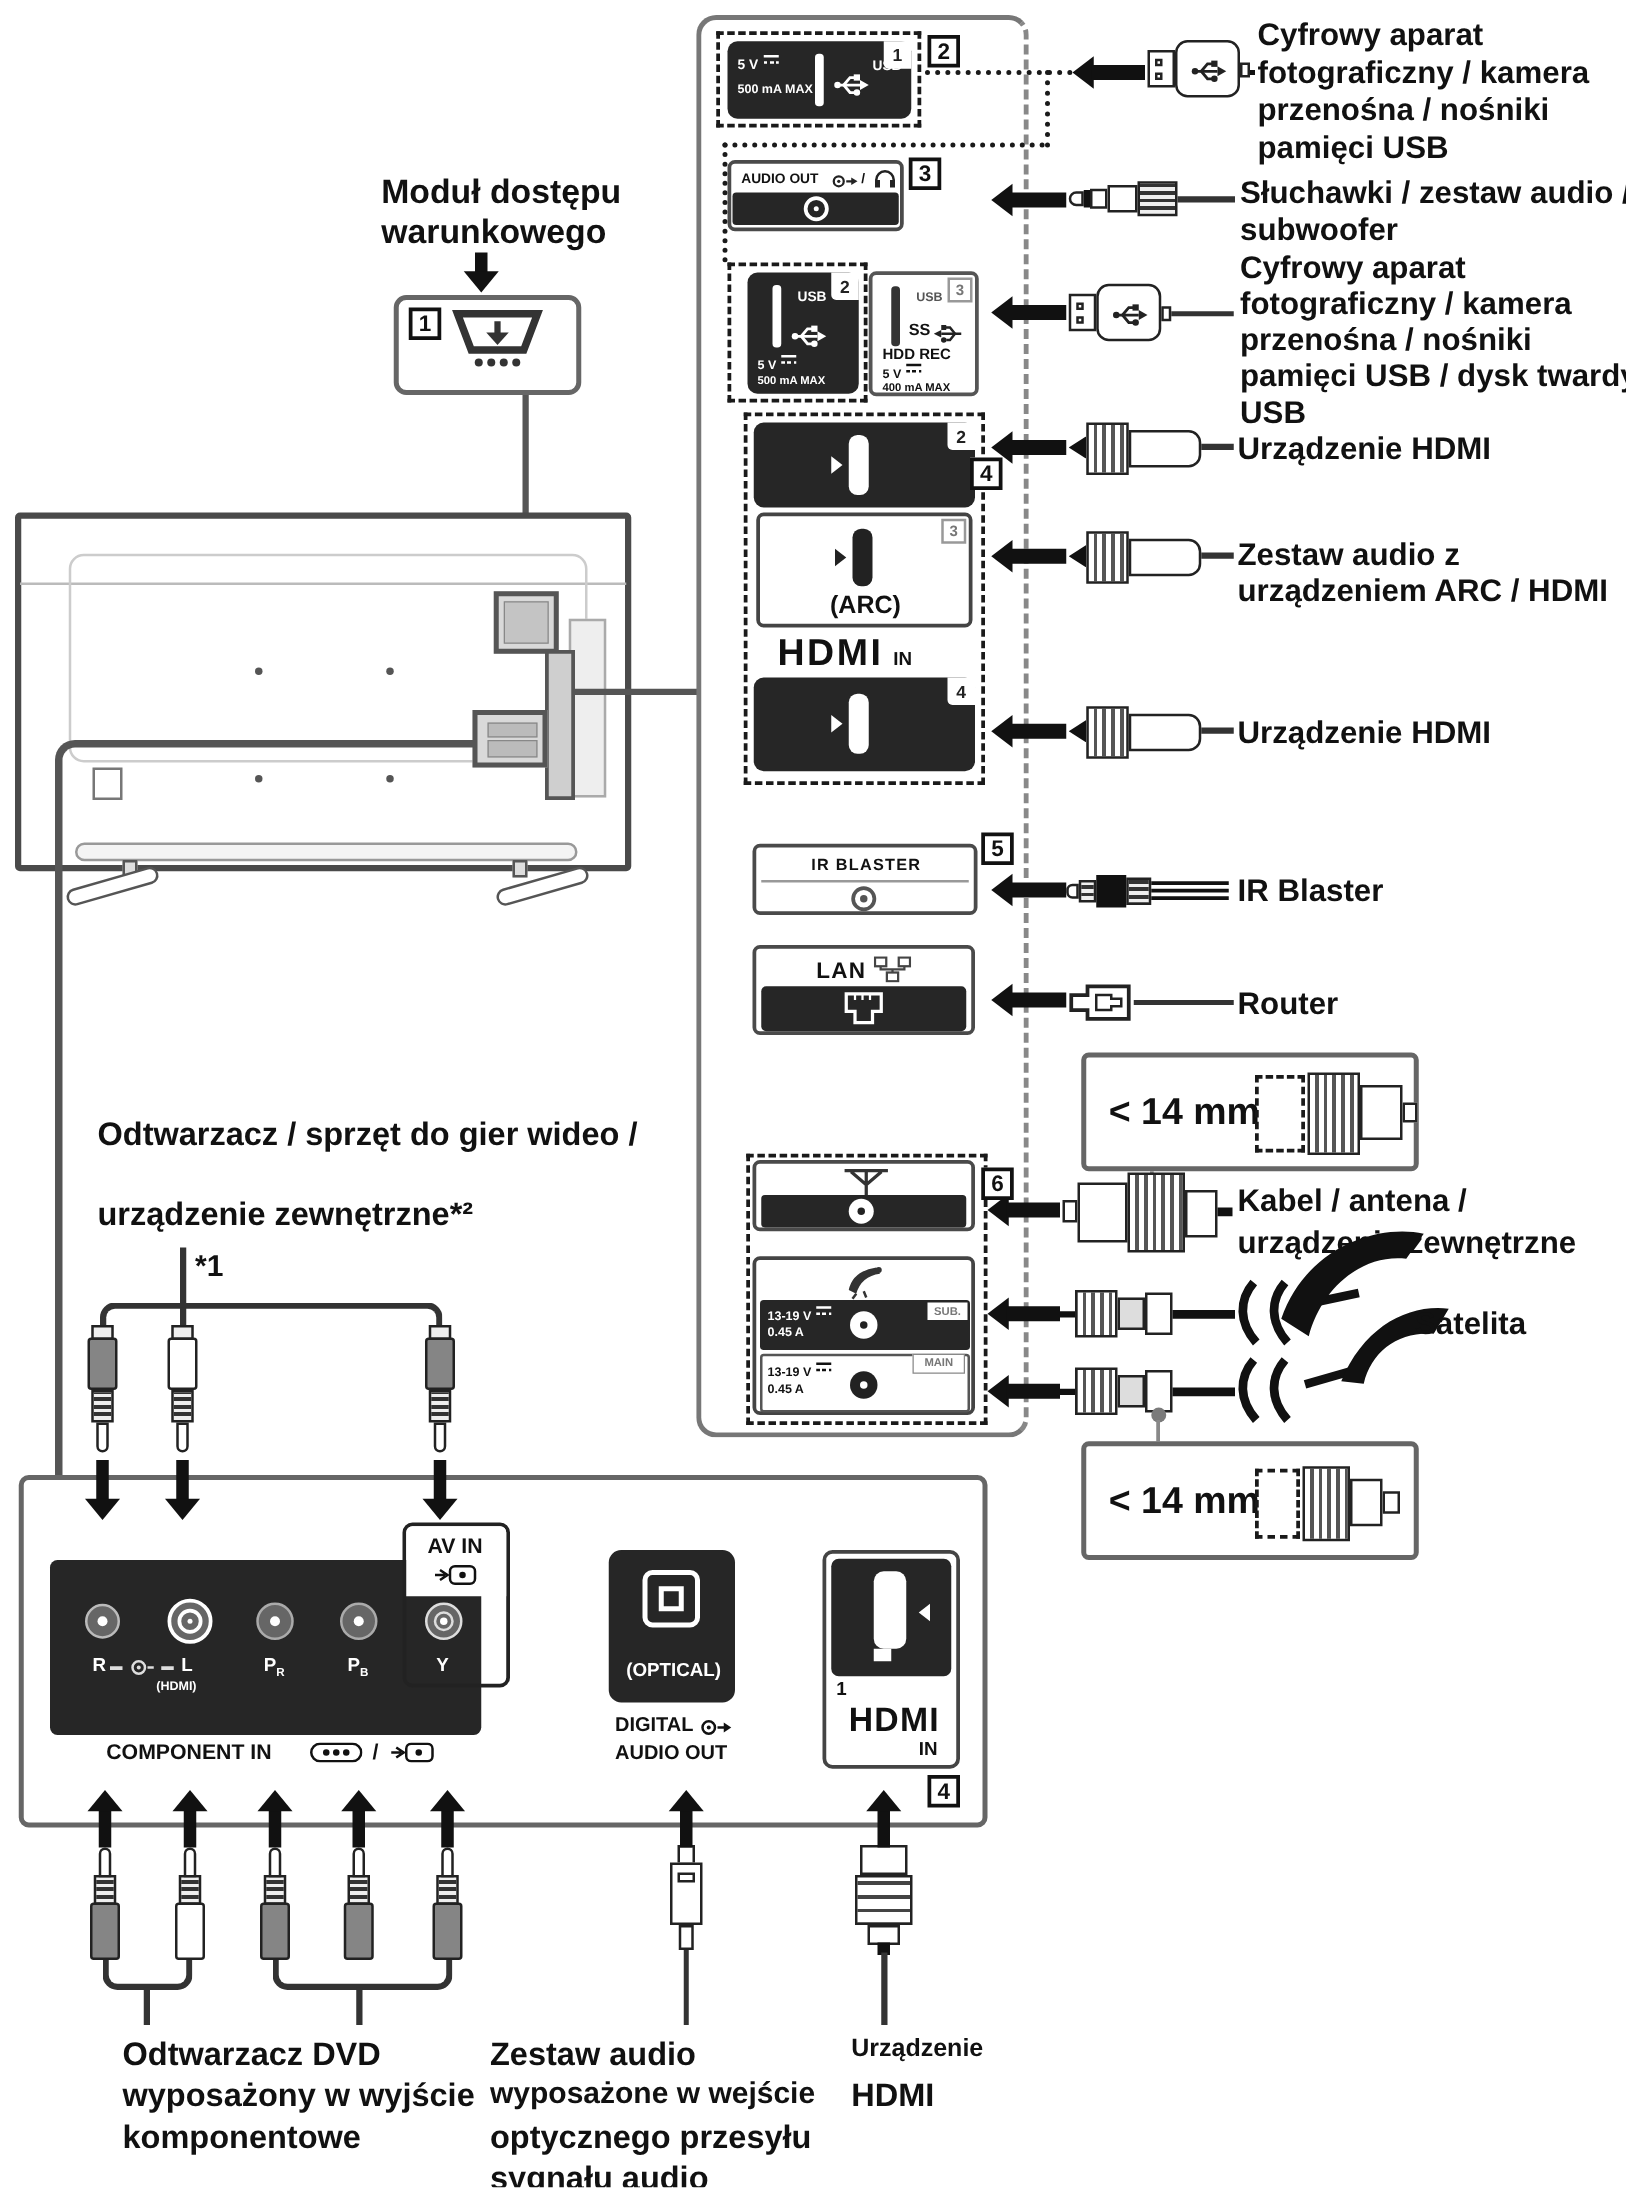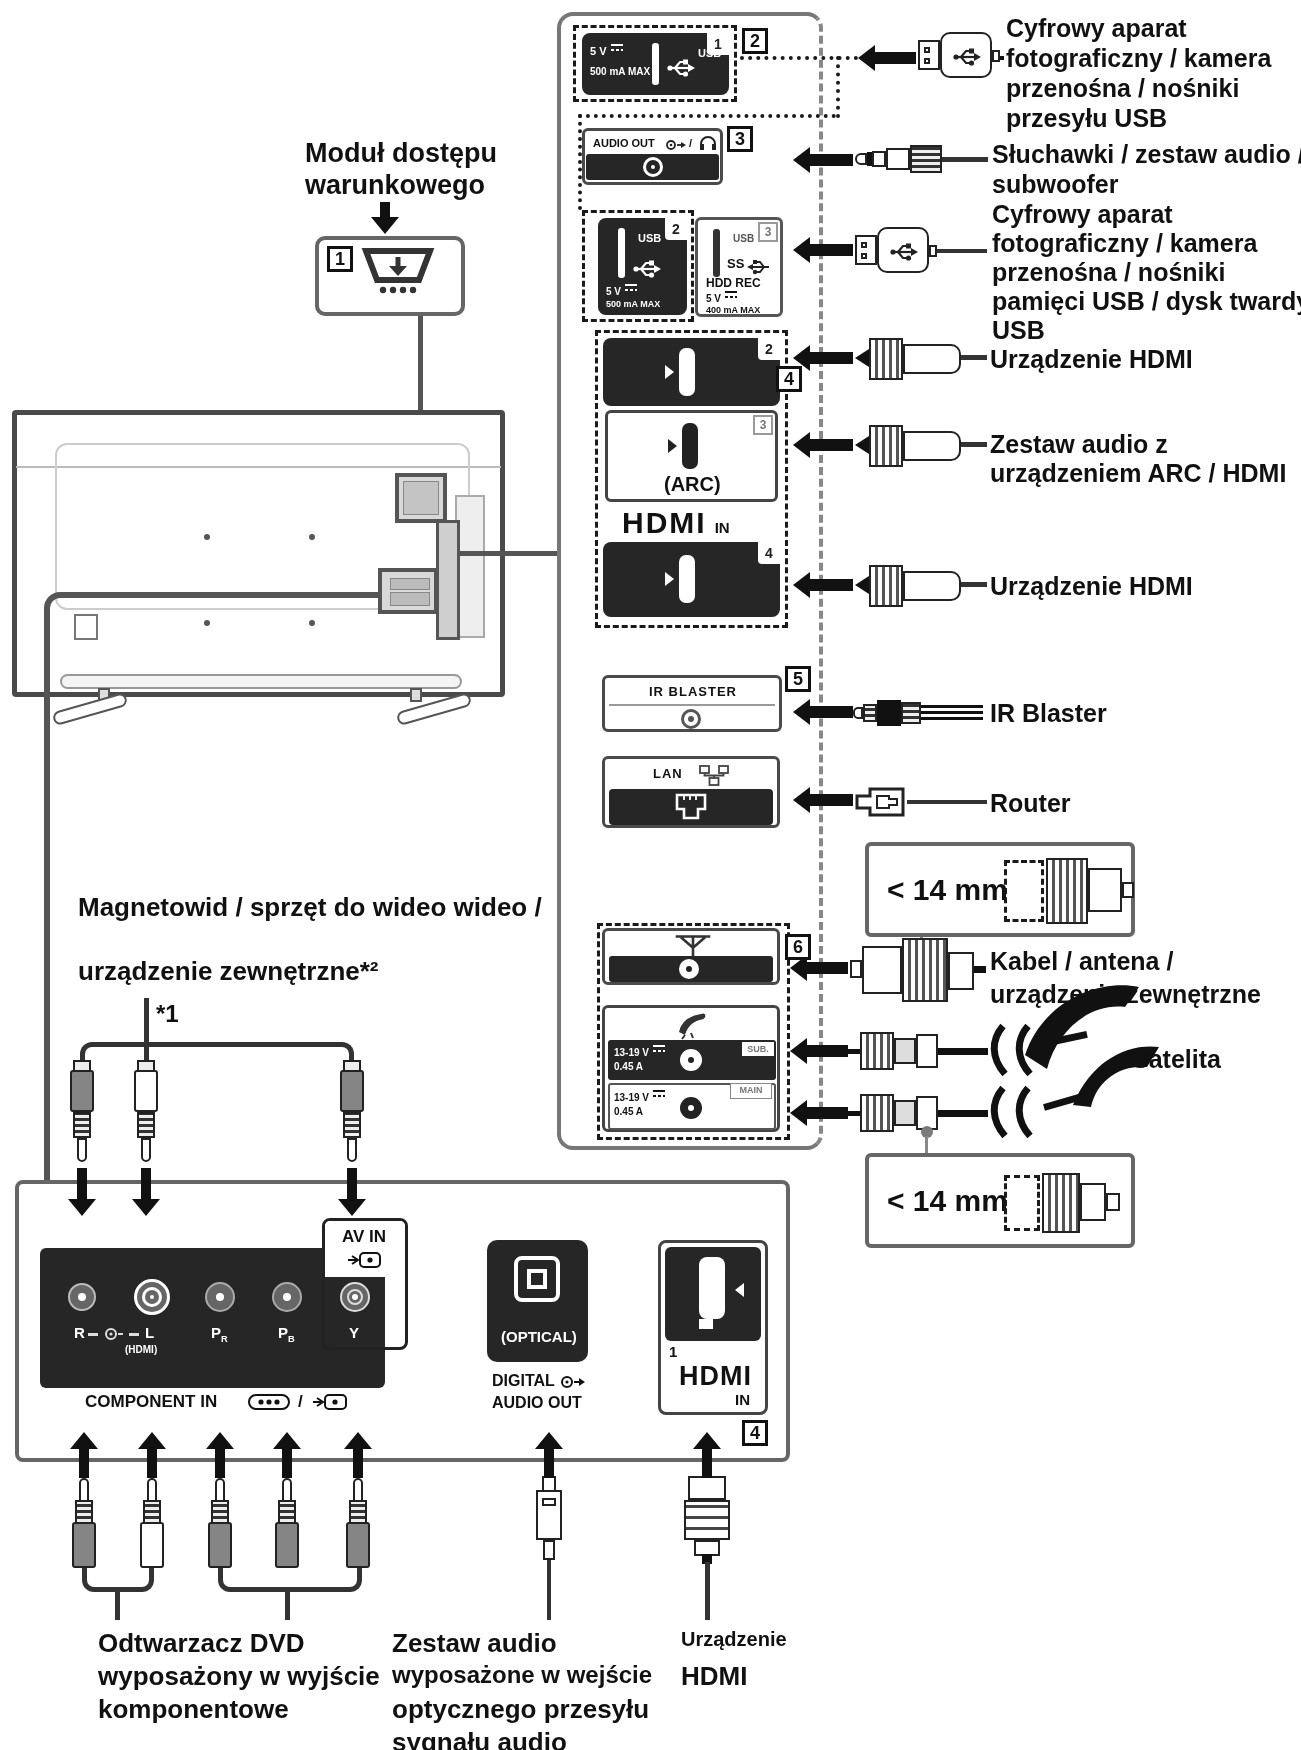--- a/index.html
+++ b/index.html
@@ -110,21 +110,21 @@
   </div>
   <div class="abs" style="left:436px;top:520px;width:24px;height:120px;border:3px solid #555;box-sizing:border-box;background:#cfcfcf"></div>
   <div class="abs" style="left:378px;top:568px;width:60px;height:46px;border:4px solid #555;box-sizing:border-box;background:#d9d9d9">
     <div class="abs" style="left:8px;top:6px;width:38px;height:10px;background:#bbb;border:1px solid #888"></div>
     <div class="abs" style="left:8px;top:20px;width:38px;height:12px;background:#bbb;border:1px solid #888"></div>
   </div>
   <div class="gl" style="left:460px;top:551px;width:98px;height:5px"></div>
 
   <div class="abs" style="left:44px;top:592px;width:336px;height:588px;border-top:6px solid #555;border-left:6px solid #555;border-top-left-radius:16px;box-sizing:border-box"></div>
 
-  <div class="t" style="left:78px;top:892px;font-size:26px">Magnetowid / sprzęt do wideo wideo /</div>
+  <div class="t" style="left:78px;top:892px;font-size:26px">Odtwarzacz / sprzęt do gier wideo /</div>
   <div class="t" style="left:78px;top:956px;font-size:26px">urządzenie zewnętrzne*²</div>
   <div class="gl" style="left:144px;top:998px;width:5px;height:48px;background:#333"></div>
   <div class="t" style="left:156px;top:1000px;font-size:24px">*1</div>
   <div class="abs" style="left:80px;top:1042px;width:274px;height:20px;border-top:5px solid #333;border-left:5px solid #333;border-right:5px solid #333;border-radius:12px 12px 0 0;box-sizing:border-box"></div>
   <div class="gl" style="left:144px;top:1046px;width:5px;height:16px;background:#333"></div>
   <div class="rcaD" style="left:69px;top:1060px">
       <div class="p1"></div>
       <div class="p2"></div>
       <div class="p3"></div>
       <div class="p4"></div>
@@ -394,21 +394,21 @@
   <div class="lpanel" style="left:602px;top:675px;width:180px;height:57px;border-width:3px;border-radius:6px">
     <div class="t" style="left:44px;top:6px;font-size:13px;letter-spacing:1px">IR BLASTER</div>
     <div class="abs" style="left:4px;top:26px;width:166px;height:2px;background:#999"></div>
     <div class="jack" style="left:76px;top:31px;width:20px;height:20px;border:3px solid #555;background:#fff">
         <div class="c" style="left:4px;top:4px;width:6px;height:6px;background:#555"></div>
       </div>
   </div>
   <div class="sq" style="left:785px;top:666px">5</div>
 
   <div class="lpanel" style="left:602px;top:756px;width:178px;height:72px;border-width:3px;border-radius:6px">
-    <div class="t" style="left:48px;top:7px;font-size:13px;letter-spacing:1px">LAN</div>
+    <div class="t" style="left:48px;top:7px;font-size:18px;letter-spacing:1px">LAN</div>
     <svg class="abs" style="left:94px;top:6px" width="30" height="21" viewBox="0 0 30 21">
       <rect x="1" y="1" width="9" height="7" fill="none" stroke="#444" stroke-width="1.8"></rect>
       <rect x="20" y="1" width="9" height="7" fill="none" stroke="#444" stroke-width="1.8"></rect>
       <rect x="10.5" y="13" width="9" height="7" fill="none" stroke="#444" stroke-width="1.8"></rect>
       <path d="M5.5 8 V10.5 H24.5 V8 M15 10.5 V13" stroke="#444" stroke-width="1.8" fill="none"></path>
     </svg>
     <div class="abs" style="left:4px;top:30px;width:164px;height:36px;background:#262626;border-radius:4px">
       <svg class="abs" style="left:62px;top:2px" width="40" height="32" viewBox="0 0 40 32">
         <path d="M6 4 H34 V18 H27 V27 H13 V18 H6 Z" fill="none" stroke="#fff" stroke-width="2.6"></path>
         <path d="M13 4 V9 M19 4 V9 M25 4 V9" stroke="#fff" stroke-width="1.8"></path>
@@ -466,21 +466,21 @@
       <path d="M9 11 L14 5 H19 M9 11 L14 17 H18" stroke="#222" stroke-width="2.2" fill="none"></path>
       <rect x="17" y="2.5" width="5" height="5" fill="#222"></rect>
         <circle cx="19.5" cy="17" r="2.6" fill="#222"></circle>
     </svg>
   </div>
   <div class="pc" style="left:992px;top:50px;width:8px;height:12px"></div>
   <div class="bl" style="left:1000px;top:56px;width:4px;height:4px"></div>
   <div class="t" style="left:1006px;top:14px;font-size:25px">Cyfrowy aparat</div>
   <div class="t" style="left:1006px;top:44px;font-size:25px">fotograficzny / kamera</div>
   <div class="t" style="left:1006px;top:74px;font-size:25px">przenośna / nośniki</div>
-  <div class="t" style="left:1006px;top:104px;font-size:25px">przesyłu USB</div>
+  <div class="t" style="left:1006px;top:104px;font-size:25px">pamięci USB</div>
 
   <div class="aL" style="left:793px;top:147px;width:60px"></div>
   <div class="pc" style="left:855px;top:153px;width:12px;height:12px;border-radius:6px 0 0 6px"></div>
   <div class="bl" style="left:867px;top:152px;width:5px;height:14px"></div>
   <div class="pc" style="left:872px;top:151px;width:14px;height:16px"></div>
   <div class="pc" style="left:886px;top:148px;width:24px;height:22px"></div>
   <div class="ribH" style="left:910px;top:145px;width:32px;height:28px"></div>
   <div class="gl" style="left:942px;top:157px;width:46px;height:5px;background:#333"></div>
   <div class="t" style="left:992px;top:140px;font-size:25px">Słuchawki / zestaw audio /</div>
   <div class="t" style="left:992px;top:170px;font-size:25px">subwoofer</div>

